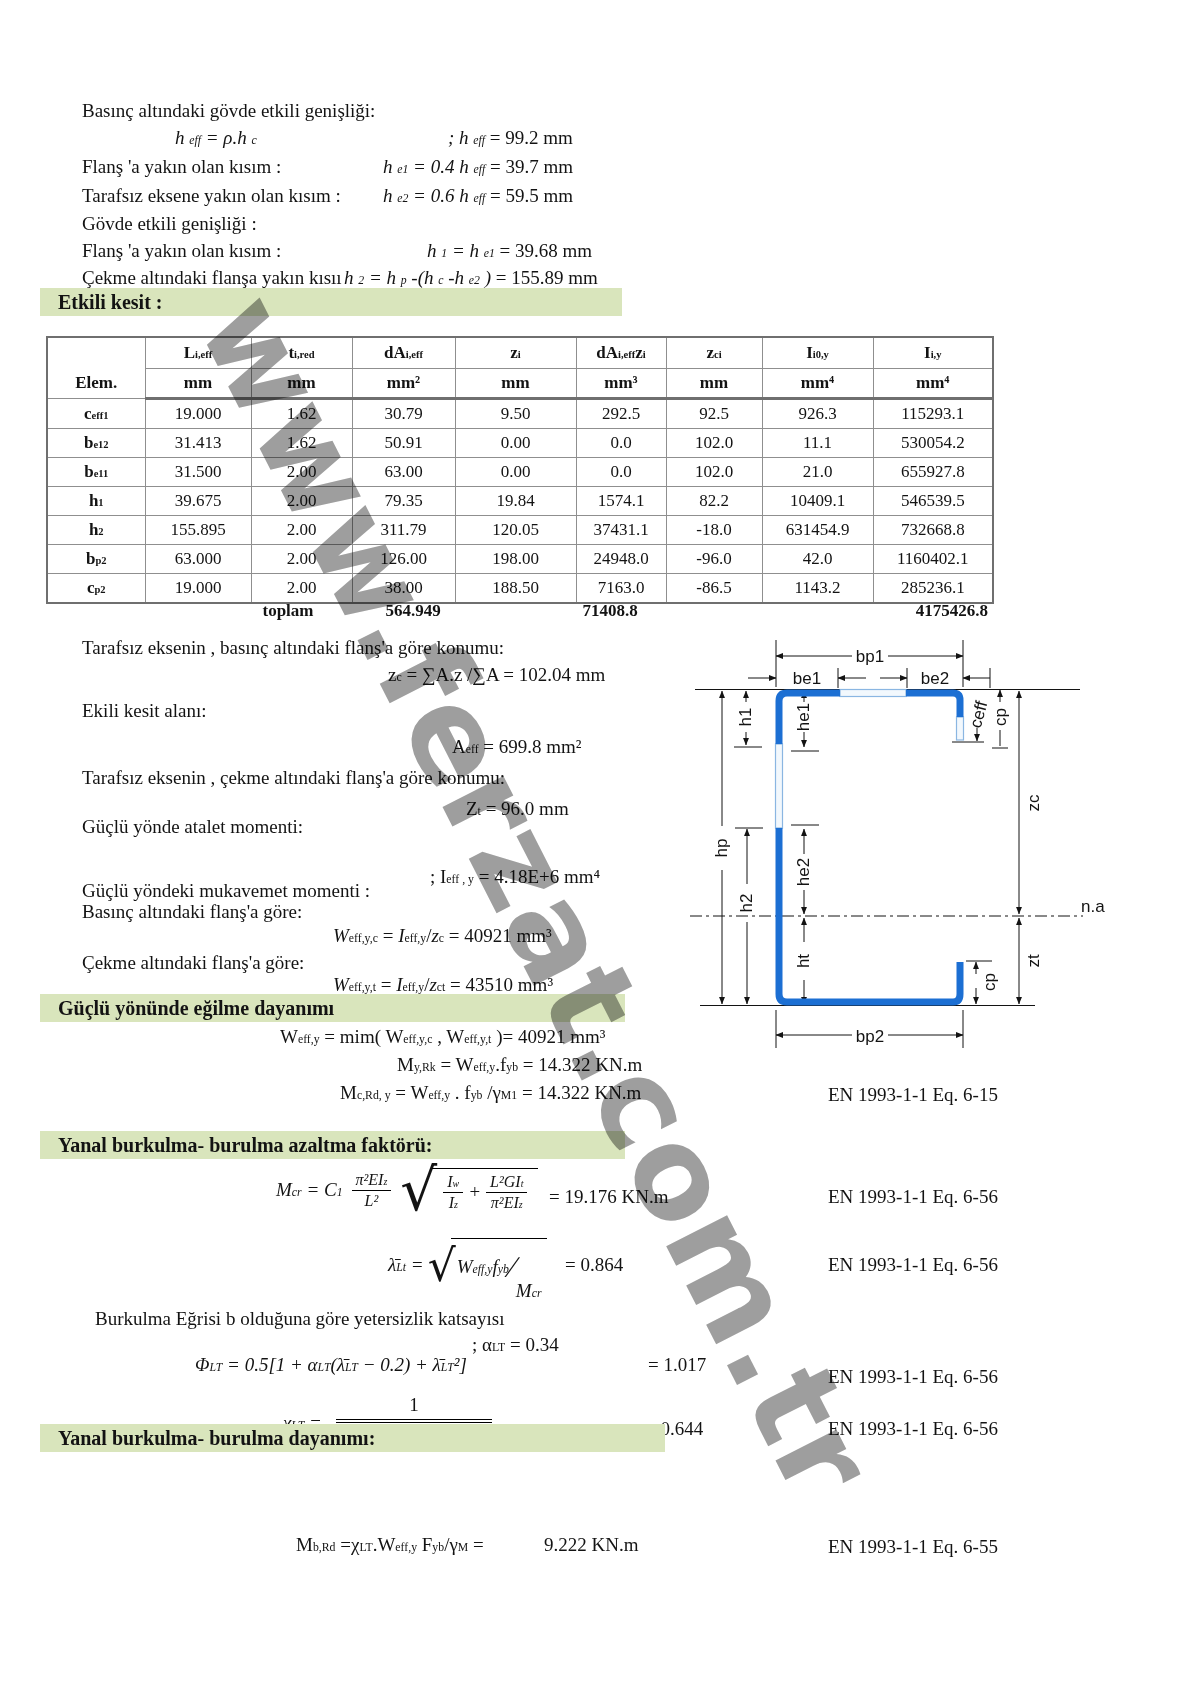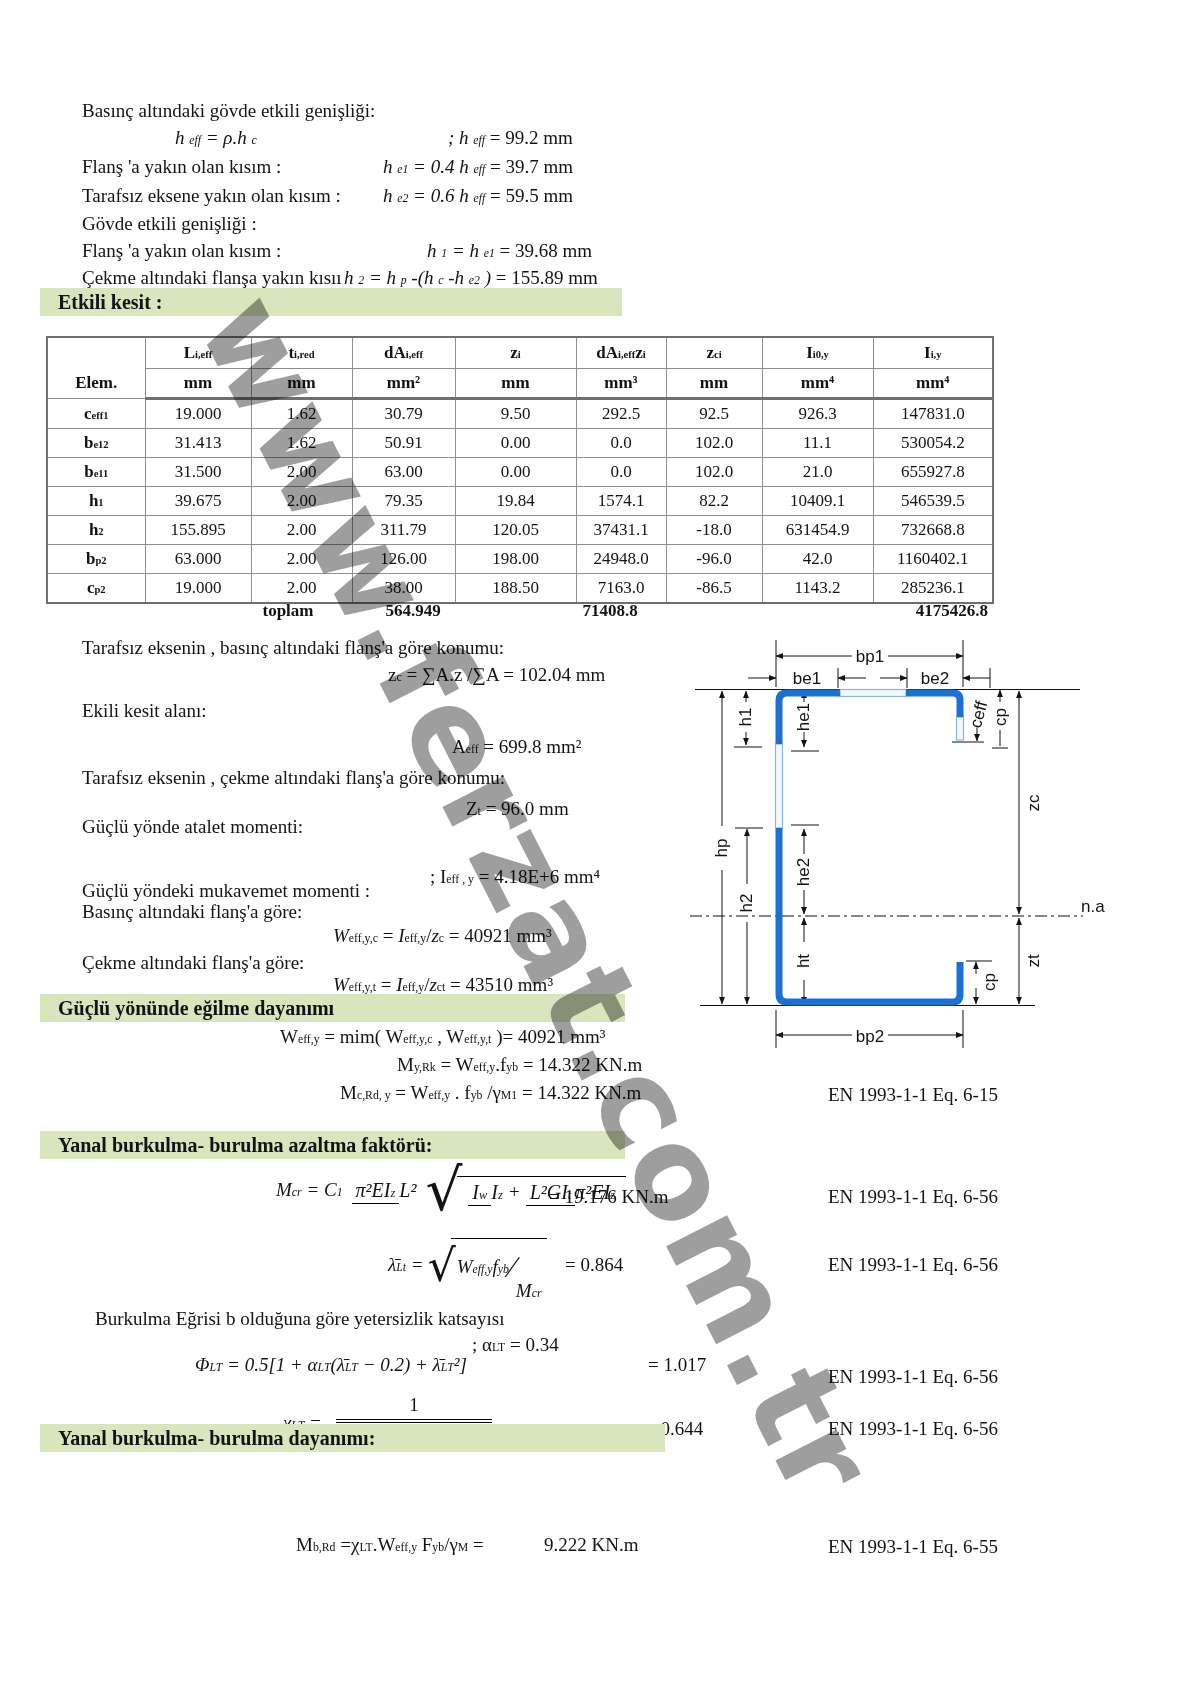--- a/index.html
+++ b/index.html
@@ -20,21 +20,21 @@
   table.sec th,table.sec td{border:1px solid #8f8f8f;text-align:center;padding:1px 0;height:26px;
         overflow:hidden;}
   table.sec{border:2px solid #6f6f6f;}
   table.sec thead tr.hr1 th{height:28px;font-weight:bold;}
   table.sec thead tr.hr2 th{height:26px;font-weight:bold;}
   table.sec thead tr.hr2 th{border-bottom:3px solid #6f6f6f;}
   table.sec td.elem{font-weight:bold;}
   .totals span{position:absolute;font-weight:bold;font-size:17px;white-space:nowrap;}
   
   .mrow{display:flex;align-items:center;gap:4px;}
-  .frac{display:inline-flex;flex-direction:row;align-items:center;margin:0 5px;font-size:20px;line-height:1.25;}
+  .frac{display:inline-flex;flex-direction:column;align-items:center;margin:0 5px;font-size:16px;line-height:1.25;}
   .frac .fn{border-bottom:1.4px solid #000;padding:0 4px;}
   .sqrt{display:inline-flex;align-items:center;}
   .rsign{line-height:.85;font-family:"DejaVu Sans",sans-serif;font-weight:normal;margin-right:-5px;font-style:normal;}
   .sq-l .rsign{font-size:58px;}
   .sq-m .rsign{font-size:44px;}
   .sq-s .rsign{font-size:26px;margin-right:-3px;}
   .rbody{border-top:1.6px solid #000;display:inline-flex;align-items:center;padding:3px 6px 0 6px;}
   .dslash{font-size:30px;margin:0 1px;font-style:normal;}
   .dden{position:relative;top:10px;margin-top:28px;}
   .bigfrac{display:inline-flex;flex-direction:column;align-items:center;margin-left:10px;}
@@ -105,21 +105,21 @@
     <tbody>
         <tr>
           <td class="elem">c<sub>eff1</sub></td>
           <td>19.000</td>
           <td>1.62</td>
           <td>30.79</td>
           <td>9.50</td>
           <td>292.5</td>
           <td>92.5</td>
           <td>926.3</td>
-          <td>147831.0</td>
+          <td>115293.1</td>
         </tr>
         <tr>
           <td class="elem">b<sub>e12</sub></td>
           <td>31.413</td>
           <td>1.62</td>
           <td>50.91</td>
           <td>0.00</td>
           <td>0.0</td>
           <td>102.0</td>
           <td>11.1</td>

